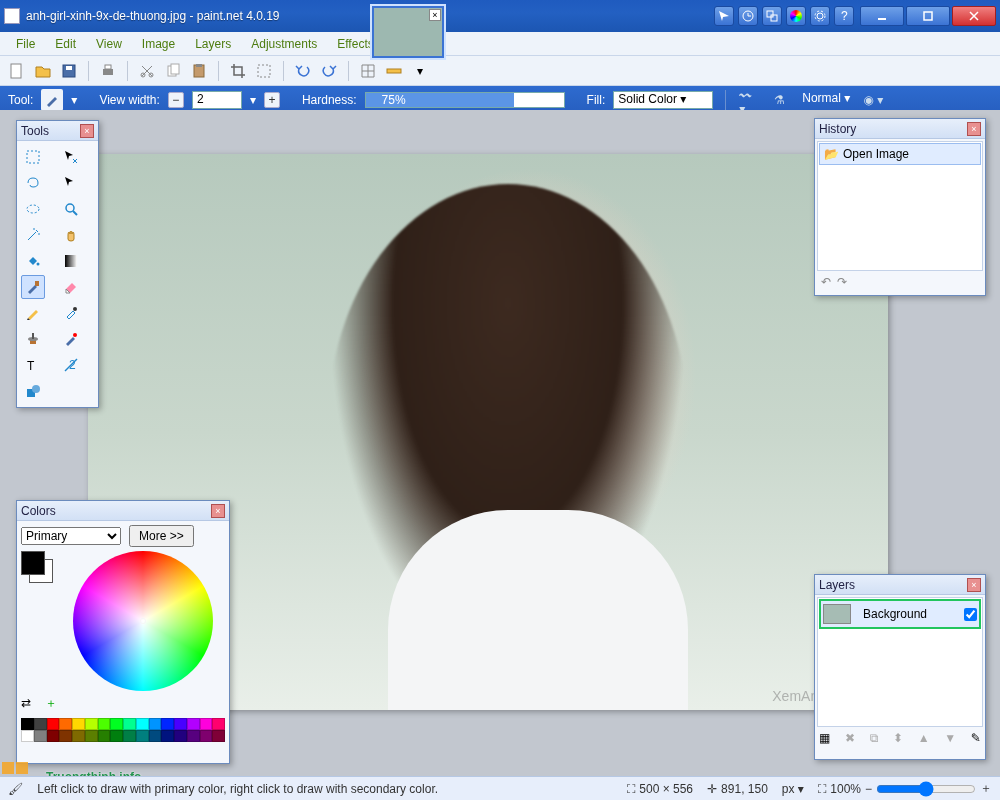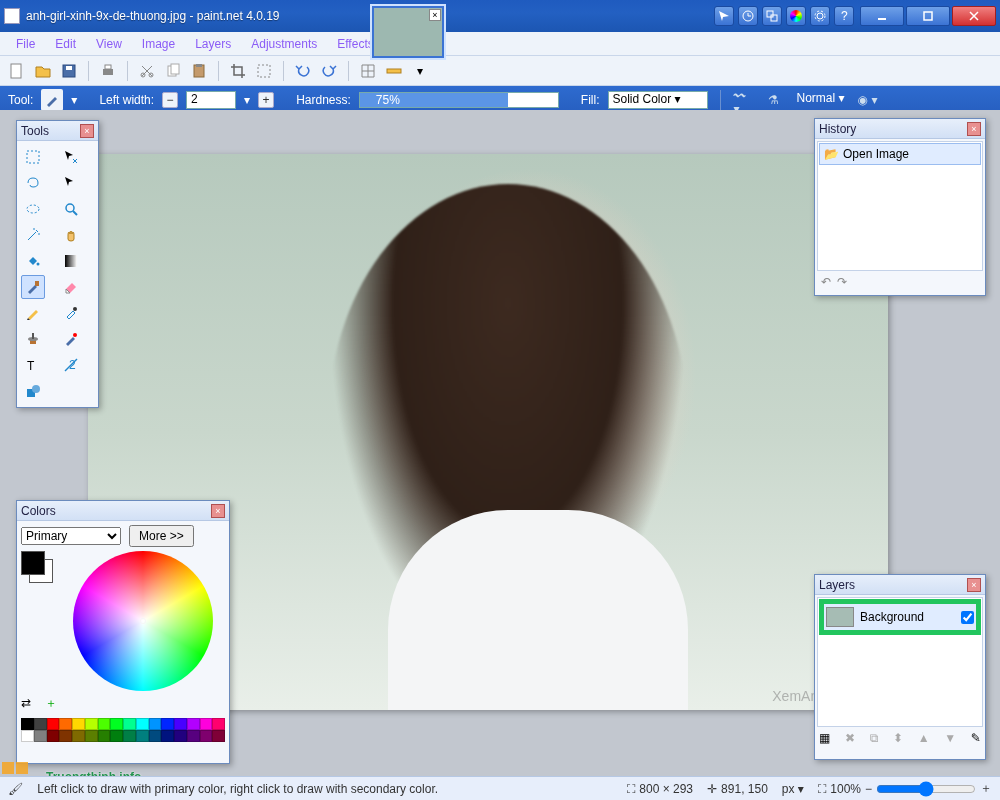--- a/index.html
+++ b/index.html
@@ -12,21 +12,21 @@
 .winbtns { display: flex; gap: 2px; }
 .winbtn { width: 44px; height: 20px; border: 1px solid #1a4aa0; background: linear-gradient(#6ea0e8,#3b73d4); border-radius: 2px; display: flex; align-items: center; justify-content: center; color: #fff; }
 .winbtn.close { background: linear-gradient(#f08080,#d43030); border-color: #a02020; }
 
 
 .util-icons { display:flex; gap:4px; margin-right:6px; }
 .util-icons .ui { width:20px; height:20px; background: linear-gradient(#6ea0e8,#3b73d4); border:1px solid #1a4aa0; border-radius:3px; display:flex; align-items:center; justify-content:center; }
 
 
 .menubar { height: 24px; background: #eef3fa; display: flex; align-items: center; padding: 0 8px; gap: 4px; border-bottom: 1px solid #c9d6ea; }
-.menubar .mitem { padding: 3px 8px; color: #8b5cf6; cursor: default; }
+.menubar .mitem { padding: 3px 8px; color: #4d7c0f; cursor: default; }
 
 
 .docthumb { position: absolute; top: 6px; left: 372px; width: 72px; height: 52px; border: 2px solid #3b73d4; background: #9db8b0; box-shadow: 0 0 0 2px #cfe2ff; }
 .docthumb .x { position:absolute; top:1px; right:1px; width:12px; height:12px; background:#fff; border:1px solid #888; font-size:9px; text-align:center; line-height:10px; }
 
 
 .toolbar1 { height: 30px; background: #eef3fa; display: flex; align-items: center; padding: 0 6px; gap: 4px; border-bottom: 1px solid #c9d6ea; }
 .tbtn { width: 22px; height: 22px; display: flex; align-items: center; justify-content: center; border: 1px solid transparent; border-radius: 2px; }
 .sep { width: 1px; height: 20px; background: #c0c9d8; margin: 0 4px; }
 
@@ -64,21 +64,21 @@
 
 
 #history { top: 118px; right: 14px; width: 172px; height: 178px; }
 #history .hlist { height: 130px; background:#fff; border:1px solid #c4d2e8; margin:2px; overflow:auto; }
 #history .hitem { display:flex; align-items:center; gap:4px; padding:3px 4px; background:#e0ecff; border:1px solid #9bbdf0; margin:1px; }
 #history .hfoot { display:flex; gap:6px; padding:2px 6px; }
 
 
 #layers { top: 574px; right: 14px; width: 172px; height: 186px; }
 #layers .llist { height: 130px; background:#fff; border:1px solid #c4d2e8; margin:2px; overflow:auto; }
-#layers .litem { display:flex; align-items:center; gap:6px; padding:3px 2px; background:#e0ecff; border:5px solid #22c55e; margin:1px; }
+#layers .litem { display:flex; align-items:center; gap:12px; padding:3px 2px; background:#e0ecff; border:2px solid #22c55e; margin:1px; }
 #layers .lthumb { width:28px; height:20px; background:#a6bcb4; border:1px solid #888; }
 #layers .lfoot { display:flex; gap:4px; padding:2px 4px; justify-content:space-between; }
 
 
 #colors { top: 500px; left: 16px; width: 214px; height: 264px; }
 #colors .cbody { padding:4px; }
 #colors .crow { display:flex; align-items:center; gap:8px; margin-bottom:4px; }
 #colors .wheel { width:140px; height:140px; border-radius:50%; background: conic-gradient(red,yellow,lime,cyan,blue,magenta,red); position:relative; margin: 0 auto; }
 #colors .wheel::after{ content:""; position:absolute; inset:0; border-radius:50%; background: radial-gradient(circle, #fff 0%, rgba(255,255,255,0) 70%); }
 #colors .swatches { display:flex; flex-direction:column; gap:0; }
@@ -257,21 +257,21 @@
 
 <div class="toolbar2">
   <span class="lbl">Tool:</span>
   <div class="tbtn" style="background:#eef3fa">
       <svg width="14" height="14">
         <path d="M2 12 L10 4 L12 6 L4 14 Z" fill="#4a6ea8"></path>
       </svg>
     </div>
   <span style="color:#fff">▾</span>
   <span style="width:6px"></span>
-  <span class="lbl">Left width:</span>
+  <span class="lbl">View width:</span>
   <div class="minbtn">−</div>
   <div class="numbox">2</div>
   <span style="color:#fff">▾</span>
   <div class="minbtn">+</div>
   <span style="width:6px"></span>
   <span class="lbl">Hardness:</span>
   <div class="hardbar">
     <div class="fill" style="width:75%"><span style="color:#fff;padding-left:16px">75%</span></div>
   </div>
   <span style="width:6px"></span>
@@ -521,21 +521,21 @@
 <div class="bl-logo">
   <span class="sq"></span><span>Truongthinh.info</span>
 </div>
 
 <div class="statusbar">
   <span>🖌</span>
   <span>Left click to draw with primary color, right click to draw with secondary color.</span>
   <span class="spacer"></span>
   <div class="sseg">
       <span>⛶</span>
-      <span>800 × 293</span>
+      <span>500 × 556</span>
     </div>
   <div class="sseg">
       <span>✛</span>
       <span>891, 150</span>
     </div>
   <div class="sseg">
       <span><span>px</span> ▾</span>
     </div>
   <div class="sseg">
     <span>⛶</span>

